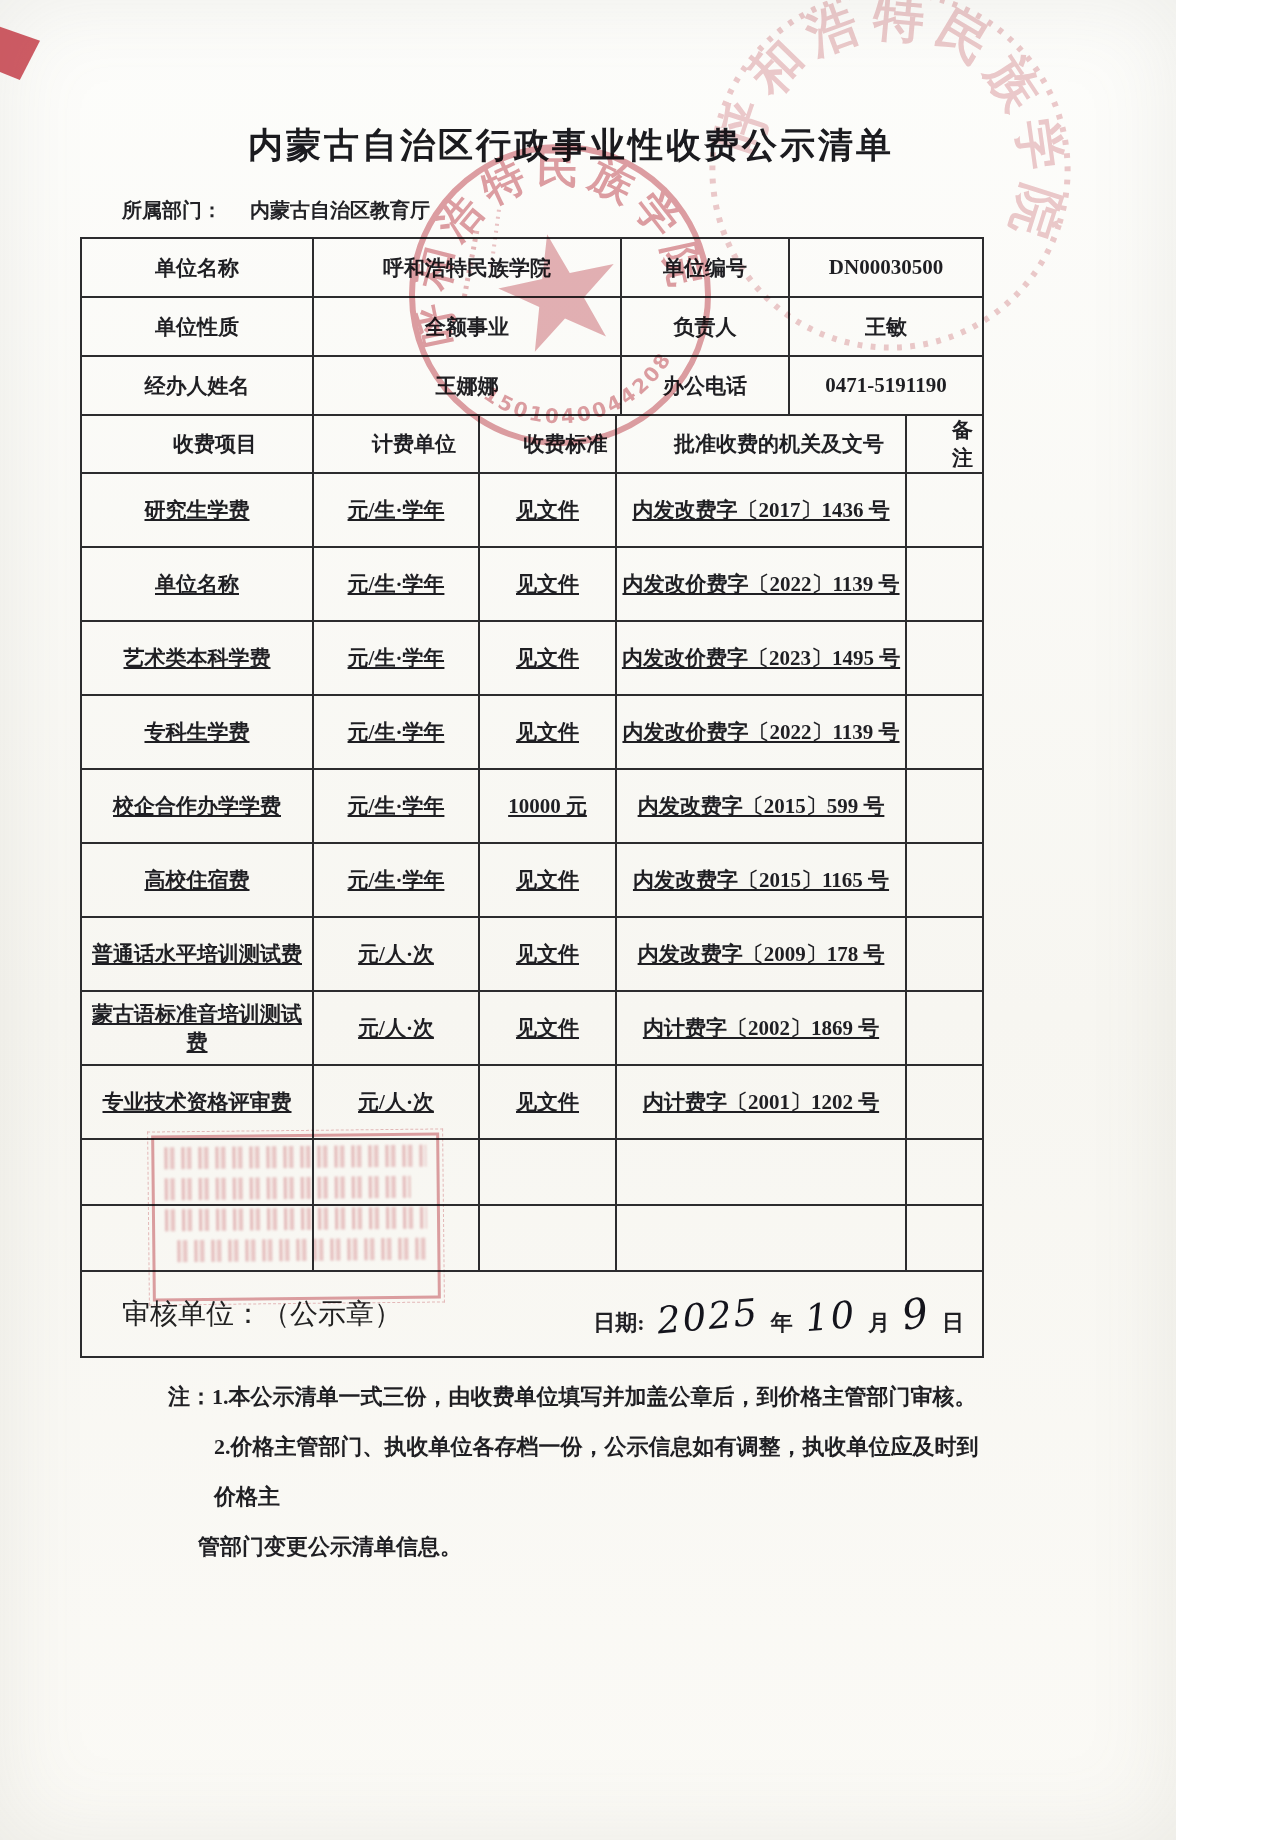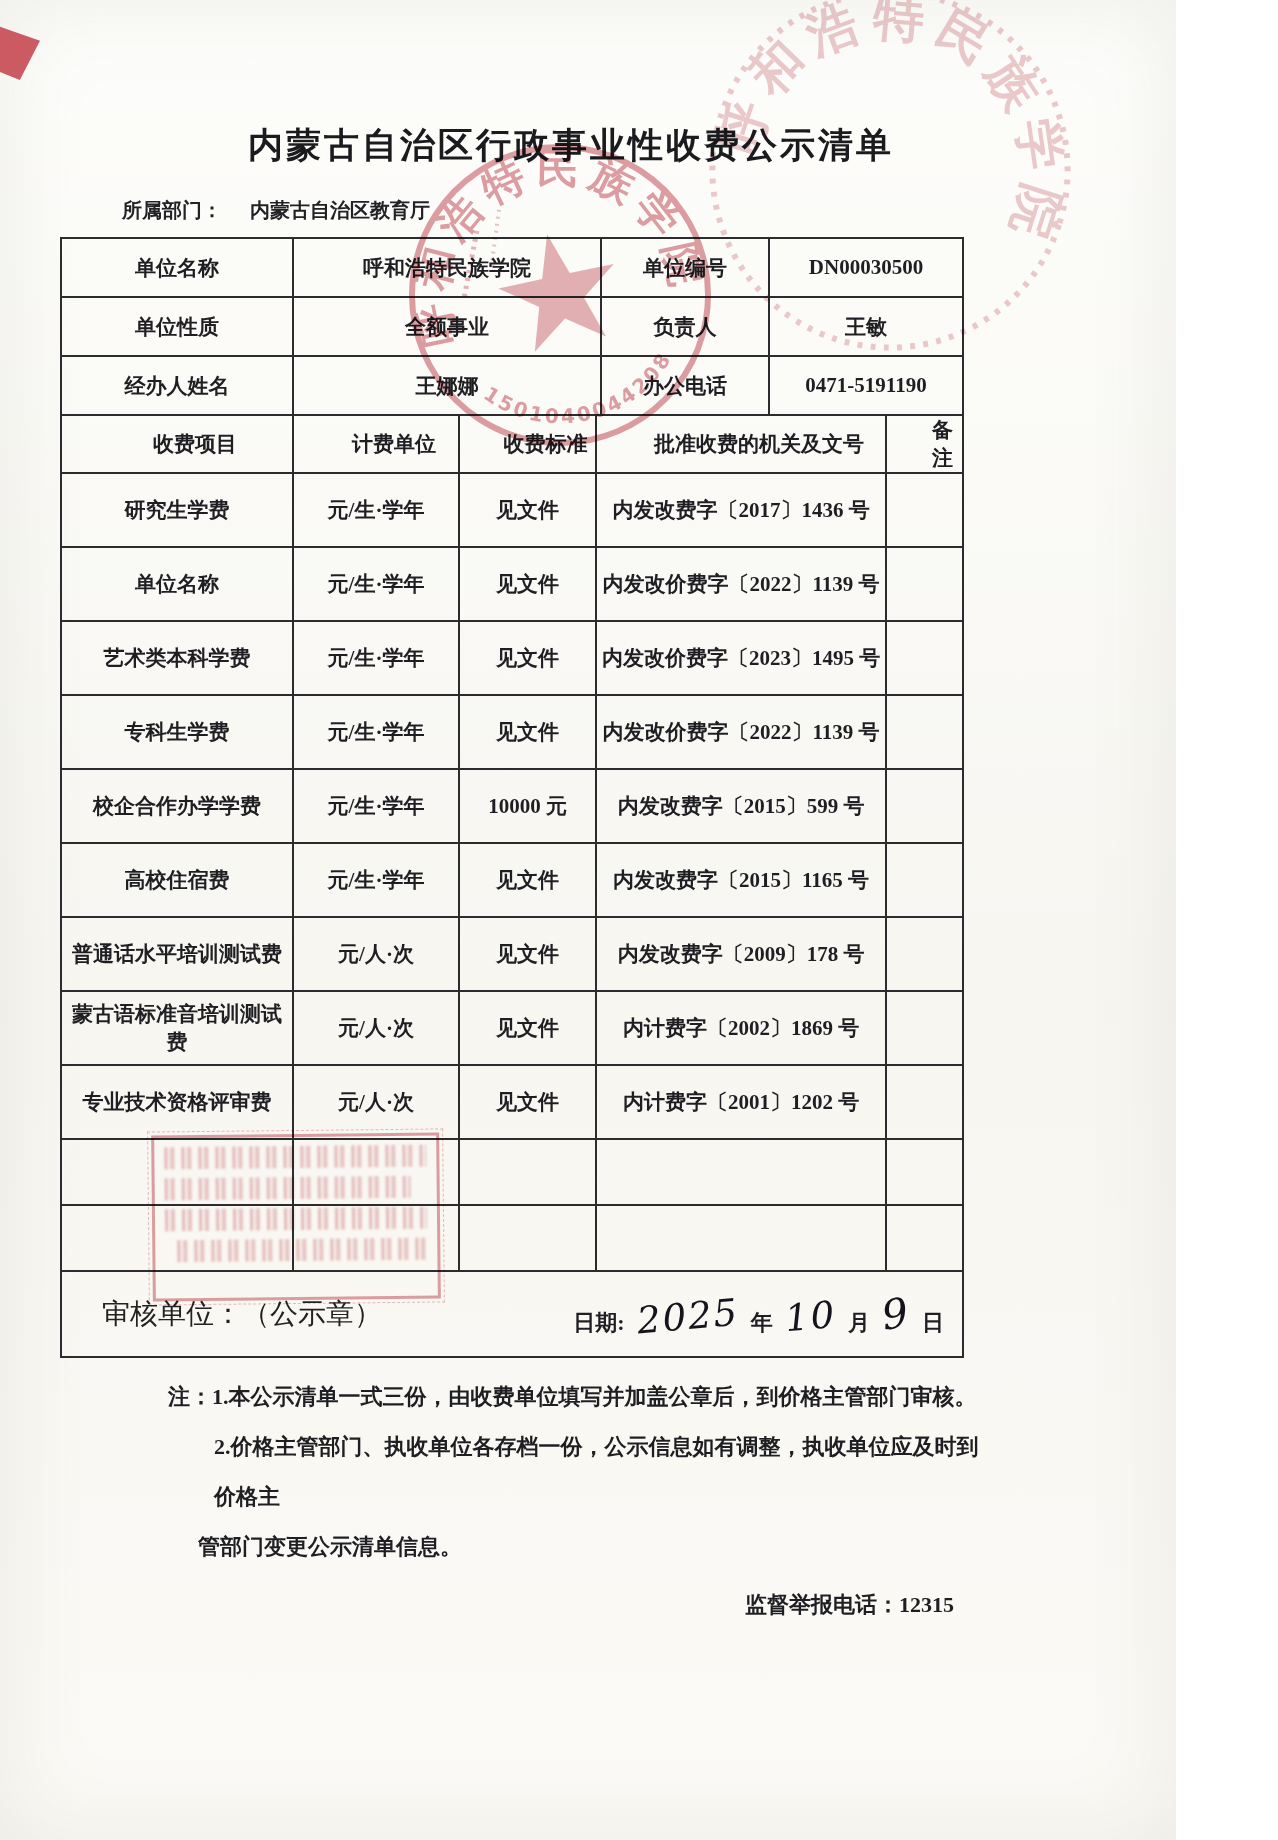--- a/index.html
+++ b/index.html
@@ -23,31 +23,31 @@
     text-align:center;font-size:35px;font-weight:700;letter-spacing:3px;
     color:#1b1b1f;
   }
   .dept{
     margin:26px 8px 12px 122px;font-size:20px;font-weight:700;color:#222226;
     line-height:30px;
   }
   .dept-value{margin-left:28px;}
   .tbl{
     border-collapse:collapse;table-layout:fixed;
-    margin-left:60px;width:902px;
+    margin-left:80px;width:902px;
   }
   .tbl td,.tbl th{
     border:2px solid #2c2c2e;text-align:center;vertical-align:middle;
     font-weight:600;font-size:21px;color:#1f1f23;padding:0 4px;overflow:hidden;
   }
   .info-tbl td{height:57px;}
   .fee-tbl{margin-top:-2px;}
   .footer-tbl{margin-top:-2px;}
   .fee-tbl th{height:56px;font-size:21px;padding-left:40px;}
-  .fee-tbl td{height:72px;}
+  .fee-tbl td{height:72px;text-decoration:underline;}
   .fee-tbl tr.empty td{height:64px;}
   .footer-tbl td{height:84px;}
   .footer-cell{
     display:flex;align-items:center;justify-content:space-between;
     padding:0 14px 0 36px;
   }
   .review-label{font-size:28px;font-weight:400;color:#222;}
   .date-group{display:flex;align-items:flex-end;gap:12px;font-size:22px;font-weight:600;}
   .hw{
     font-family:"DejaVu Serif",serif;font-style:italic;font-weight:500;
@@ -252,21 +252,20 @@
     </tr>
   </tbody>
     </table>
 
   <div class="notes">
     <div class="note-line">注：1.本公示清单一式三份，由收费单位填写并加盖公章后，到价格主管部门审核。</div>
     <div class="note-line note-line2">2.价格主管部门、执收单位各存档一份，公示信息如有调整，执收单位应及时到价格主</div>
     <div class="note-line note-line3">管部门变更公示清单信息。</div>
   </div>
 
-  <div class="hotline">监督举报电话：12315</div>
 
   <svg class="seal-round" viewBox="0 0 400 400">
     <defs>
       <path id="arcTop1" d="M 108 264 A 112 112 0 1 1 292 264" fill="none"></path>
       <path id="arcBot1" d="M 89 264 A 128 128 0 0 0 311 264" fill="none"></path>
     </defs>
     <circle cx="200" cy="200" r="148" fill="none" stroke="#c4505a" stroke-width="6"></circle>
     <polygon points="200,138 214.1,180.6 259,180.8 222.8,207.4 236.4,250.2 200,224 163.6,250.2 177.2,207.4 141,180.8 185.9,180.6" fill="#c4505a" fill-opacity=".8"></polygon>
     <path d="M 132 120 l -26 62" stroke="#c4505a" stroke-width="5" stroke-dasharray="3 5" fill="none" opacity=".75"></path>
     <path d="M 158 104 l -20 56" stroke="#c4505a" stroke-width="4" stroke-dasharray="2 5" fill="none" opacity=".6"></path>

